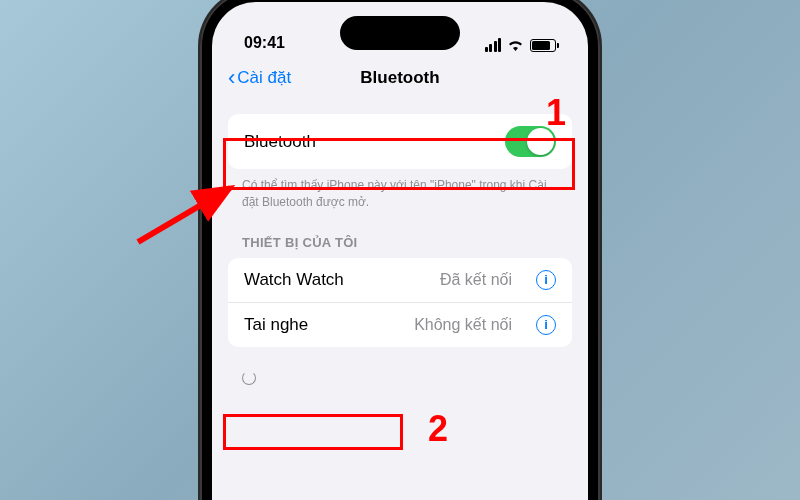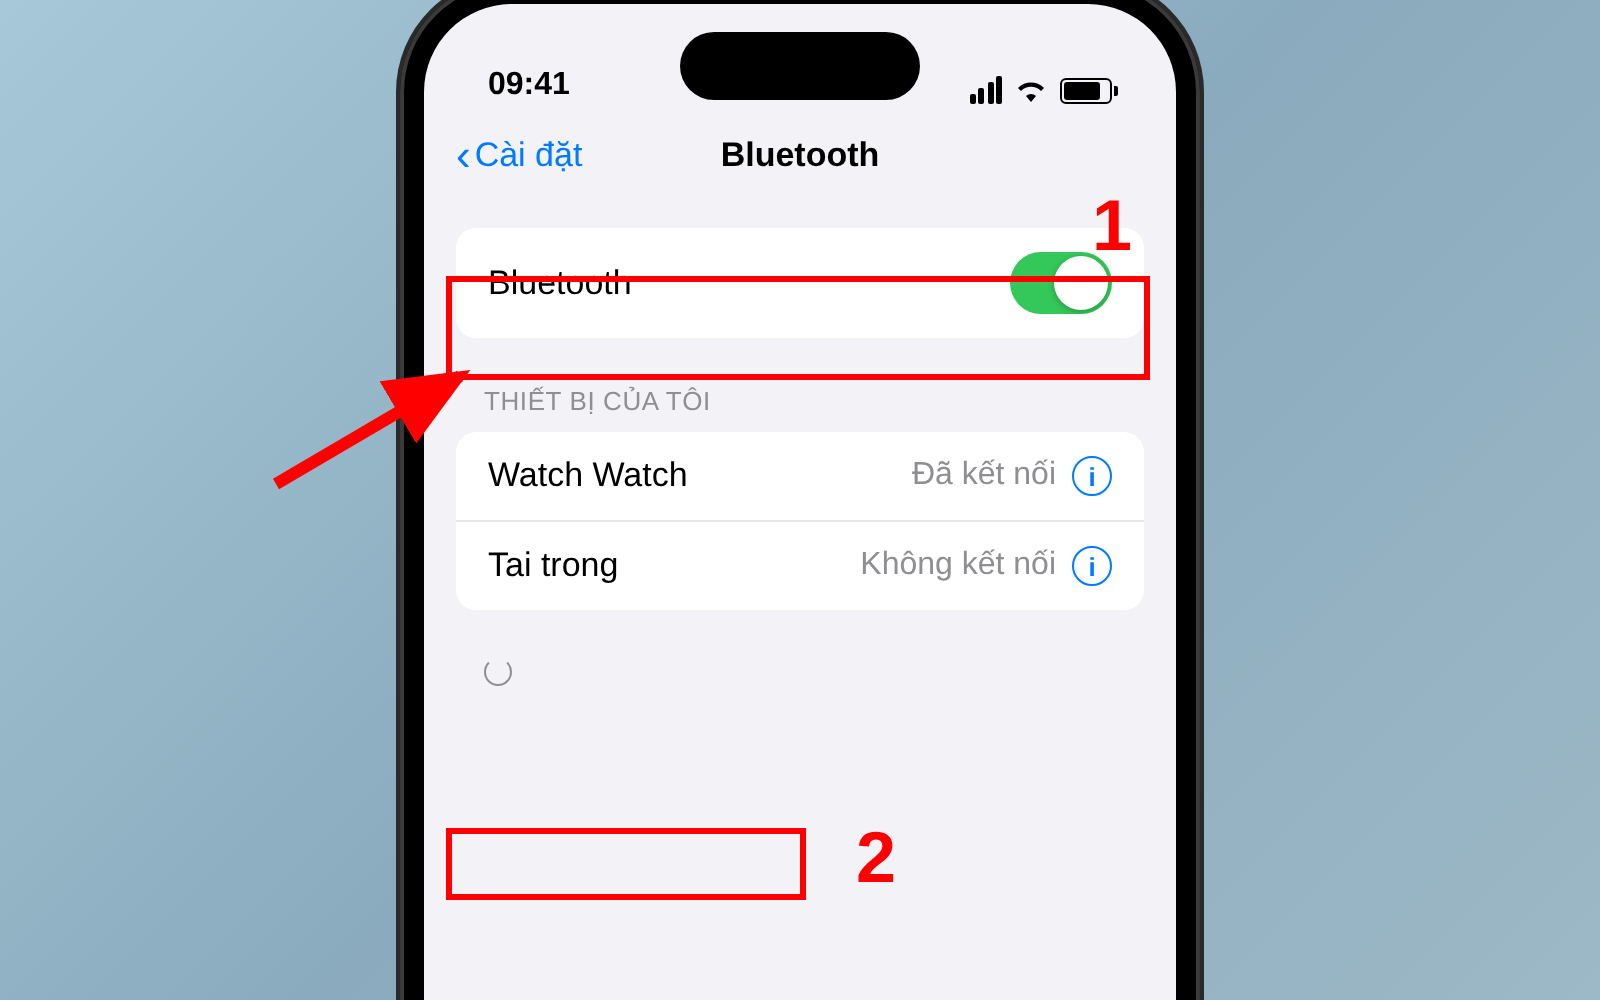--- a/index.html
+++ b/index.html
@@ -70,35 +70,35 @@
 .nav-title { position:absolute; left:0; right:0; text-align:center; font-size:17px; font-weight:600; pointer-events:none; }
 .content { padding: 16px 0 0 0; }
 .cell-group { background:#fff; border-radius:10px; margin: 0 16px; }
 .cell {
   display:flex; align-items:center; justify-content:space-between;
   padding: 12px 16px; min-height: 44px; font-size: 17px;
   border-bottom: 0.5px solid #e5e5ea;
 }
 .cell:last-child { border-bottom: none; }
 .cell-left { color: #000; }
-.cell-right { display:flex; align-items:center; gap:8px; color:#8e8e93; font-size:16px; }
+.cell-right { display:flex; align-items:center; gap:24px; color:#8e8e93; font-size:16px; }
 .toggle {
   width: 51px; height: 31px; background:#34c759; border-radius:16px; position:relative;
 }
 .toggle::after {
   content:''; position:absolute; width:27px; height:27px; background:#fff;
   border-radius:50%; top:2px; right:2px; box-shadow:0 1px 3px rgba(0,0,0,.25);
 }
 .info-icon {
   width:20px; height:20px; border:1.7px solid #007aff; border-radius:50%;
   display:flex; align-items:center; justify-content:center;
   color:#007aff; font-size:13px; font-weight:600;
 }
 .footer-text { font-size:12px; color:#8e8e93; padding: 8px 30px 0 30px; line-height:1.4; }
-.section-header { font-size:13px; color:#8e8e93; padding: 24px 30px 8px 30px; text-transform:uppercase; letter-spacing:0.3px; display:flex; align-items:center; gap:8px;}
+.section-header { font-size:13px; color:#8e8e93; padding: 24px 30px 8px 30px; text-transform:uppercase; letter-spacing:0.3px; display:flex; align-items:center; gap:8px;font-weight:bold;}
 .spinner {
   width:14px; height:14px; border:1.5px solid #8e8e93; border-top-color:transparent;
   border-radius:50%; display:inline-block;
 }
 .anno-box {
   position:absolute; border:3px solid #f00; pointer-events:none; z-index:200;
 }
 .anno-num {
   position:absolute; color:#f00; font-size:36px; font-weight:700; z-index:200;
   pointer-events:none;
@@ -140,33 +140,34 @@
 
     <div class="content">
 
       <div class="cell-group">
         <div class="cell">
           <span class="cell-left">Bluetooth</span>
           <span class="toggle"></span>
         </div>
       </div>
 
+      <div class="footer-text">Có thể tìm thấy iPhone này với tên "iPhone" trong khi Cài đặt Bluetooth được mở.</div>
 
       <div class="section-header">THIẾT BỊ CỦA TÔI</div>
 
       <div class="cell-group">
         <div class="cell">
           <span class="cell-left">Watch Watch</span>
           <span class="cell-right">
             <span>Đã kết nối</span>
             <span class="info-icon">i</span>
           </span>
         </div>
         <div class="cell">
-          <span class="cell-left">Tai trong</span>
+          <span class="cell-left">Tai nghe</span>
           <span class="cell-right">
             <span>Không kết nối</span>
             <span class="info-icon">i</span>
           </span>
         </div>
       </div>
 
       <div class="section-header">
         <span class="spinner"></span>
       </div>

